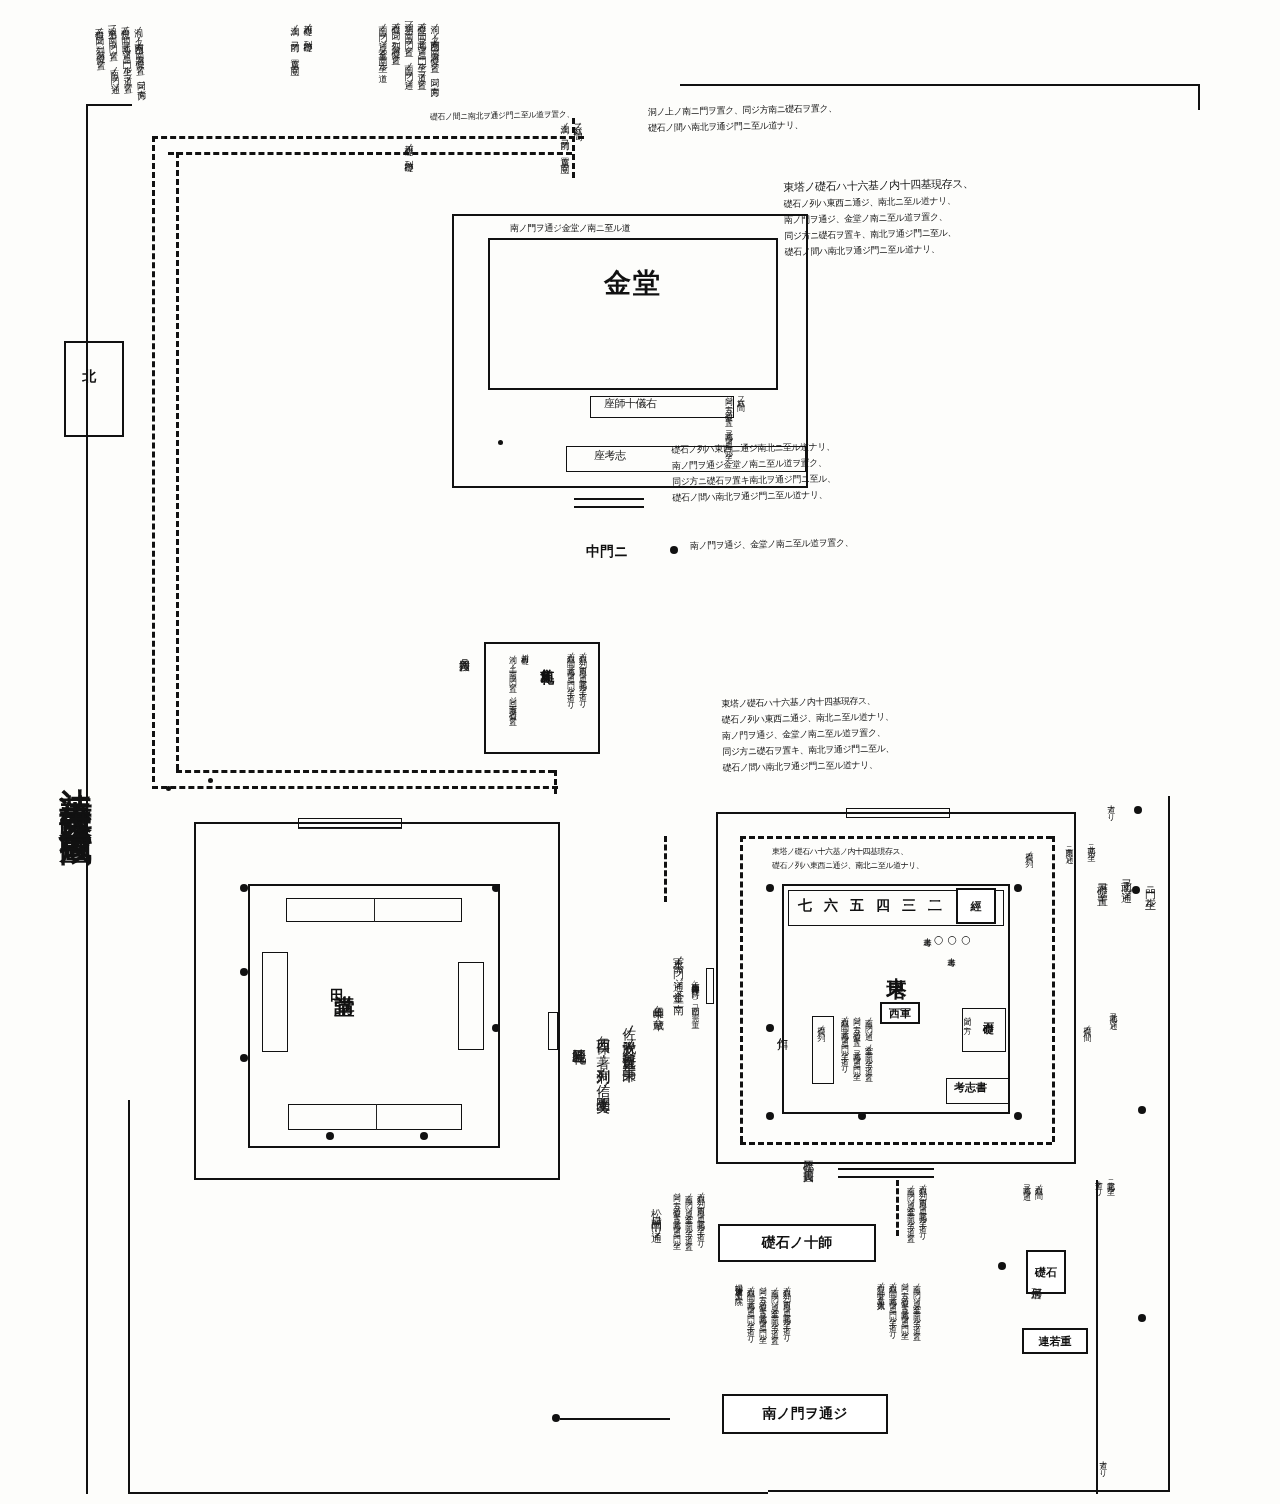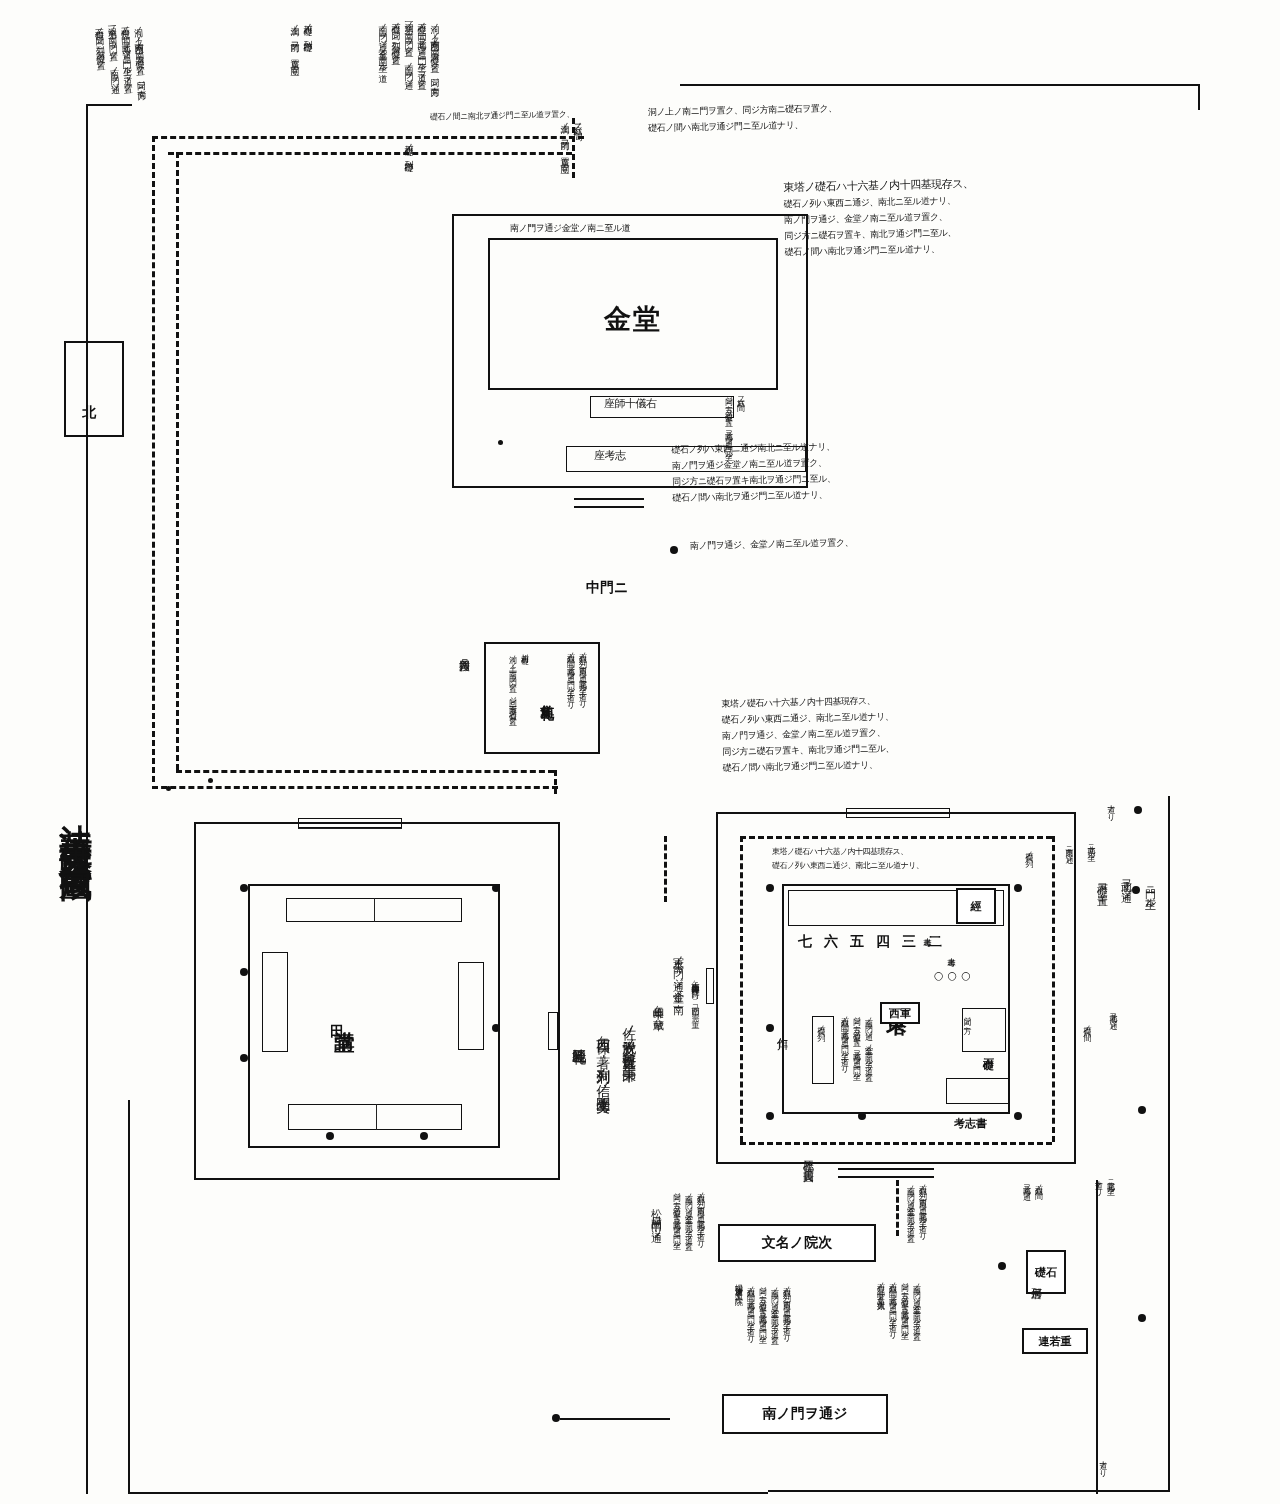--- a/index.html
+++ b/index.html
@@ -29,21 +29,20 @@
     white-space: nowrap;
     line-height: 1.05;
   }
   .htext {
     white-space: nowrap;
     line-height: 1.1;
   }
   .brush {
     font-family: "DejaVu Serif", serif;
     font-weight: 700;
-    margin-top: 36px;
   }
   .scrawl {
     font-family: "DejaVu Serif", serif;
     color: #1a1a1a;
     letter-spacing: -0.5px;
   }
   .tiny { font-size: 9px; }
   .xtiny { font-size: 8px; }
   .sm { font-size: 11px; }
   .md { font-size: 14px; }
@@ -376,21 +375,21 @@
   <div class="line hline" style="left:768px; top:1490px; width:400px;"></div>
 
   <div class="dot" style="left:1134px; top:806px;"></div>
   <div class="dot" style="left:1132px; top:886px;"></div>
   <div class="dot" style="left:1138px; top:1106px;"></div>
   <div class="dot" style="left:1138px; top:1314px;"></div>
   <div class="dot" style="left:998px; top:1262px;"></div>
   <div class="dot" style="left:552px; top:1414px;"></div>
   <div class="line hline" style="left:560px; top:1418px; width:110px;"></div>
 
-  <div class="label-box md" style="left:718px; top:1224px; width:158px; height:38px;">文名ノ院次</div>
+  <div class="label-box md" style="left:718px; top:1224px; width:158px; height:38px;">礎石ノ十師</div>
   <div class="label-box md" style="left:722px; top:1394px; width:166px; height:40px;">南ノ門ヲ通ジ</div>
   <div class="label-box sm" style="left:1026px; top:1250px; width:40px; height:44px;">礎石</div>
   <div class="label-box sm" style="left:1022px; top:1328px; width:66px; height:26px;">連若重</div>
   <div class="ink vtext scrawl sm" style="left:1030px; top:1280px;">居那何</div>
 
   <div class="annot-cluster" style="left:672px; top:1188px; height:250px;">
     <span class="xtiny">礎石ノ列ハ東西ニ通ジ南北ニ至ル道ナリ、</span>
     <span class="xtiny">南ノ門ヲ通ジ金堂ノ南ニ至ル道ヲ置ク、</span>
     <span class="xtiny">同ジ方ニ礎石ヲ置キ南北ヲ通ジ門ニ至ル、</span>
   </div>

